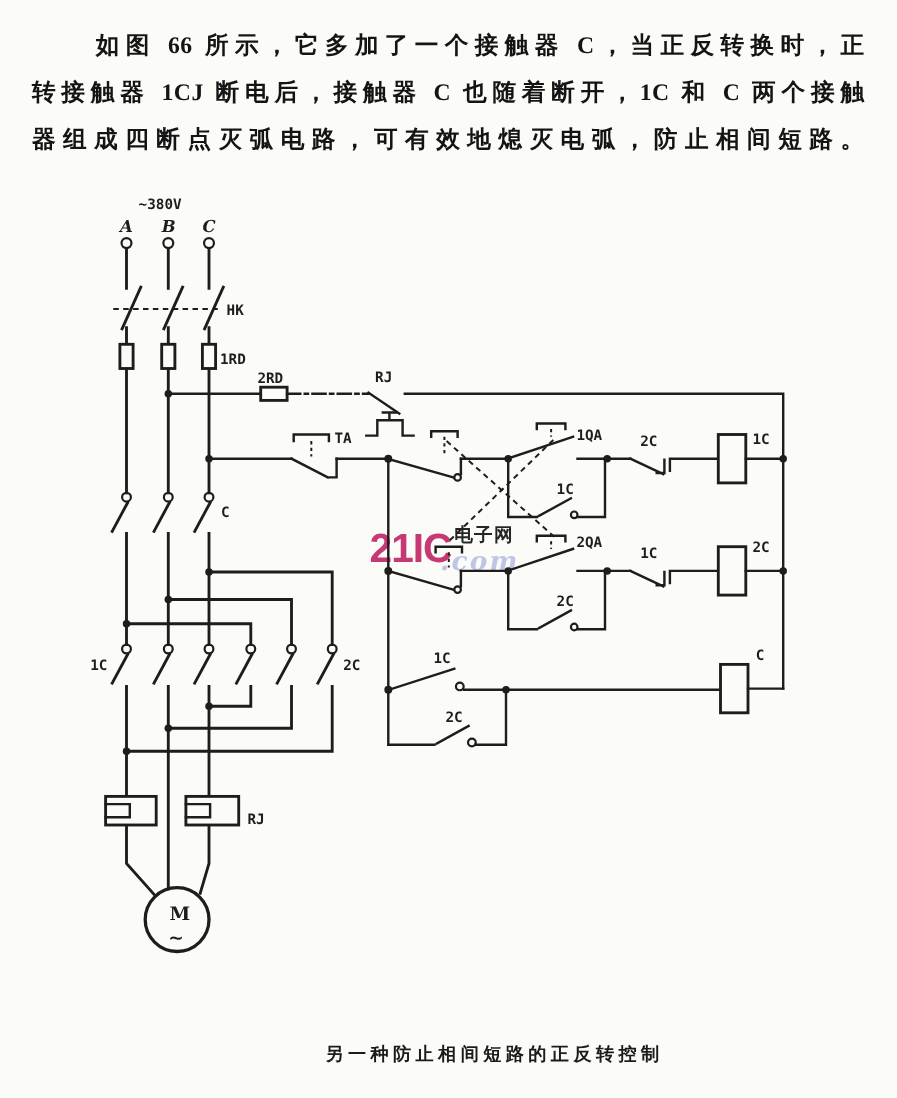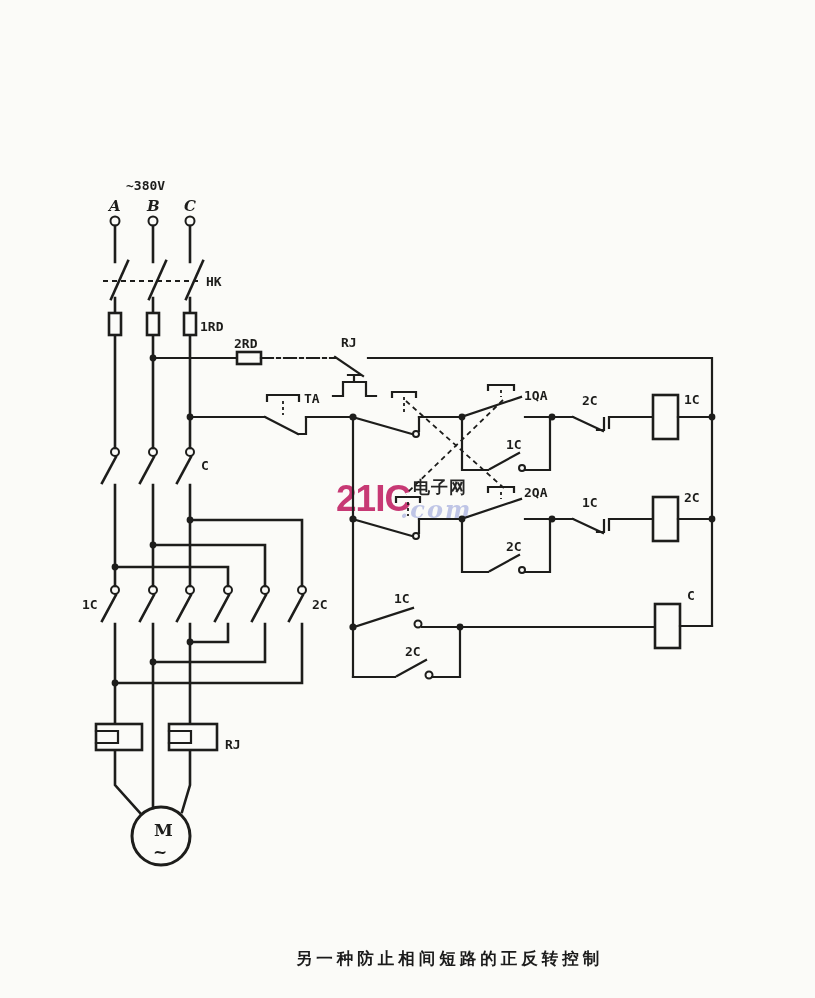--- a/index.html
+++ b/index.html
@@ -31,20 +31,25 @@
   svg text{fill:#1d1d1b;font-family:"DejaVu Sans Mono","Liberation Mono",monospace;
            font-size:13px;font-weight:700;}
   svg text.ph{font-family:"DejaVu Serif",serif;font-style:italic;font-size:15px;}
   svg text.big{font-family:"DejaVu Serif",serif;font-size:17px;}
 </style>
 </head>
 <body>
 
 <div class="page">
 
+  <div class="paragraph">
+    <div class="pline first">如图 66 所示，它多加了一个接触器 C，当正反转换时，正</div>
+    <div class="pline">转接触器 1CJ 断电后，接触器 C 也随着断开，1C 和 C 两个接触</div>
+    <div class="pline">器组成四断点灭弧电路，可有效地熄灭电弧，防止相间短路。</div>
+  </div>
 
   <div class="watermark">
     <span class="wm-brand" style="color:#be185d">21IC</span>
     <span class="wm-site" style="color:#000000">电子网</span>
     <span class="wm-domain" style="color:#b5bce3">.com</span>
   </div>
 
   <svg width="815" height="998" viewBox="0 0 815 998">
 
     <g>

